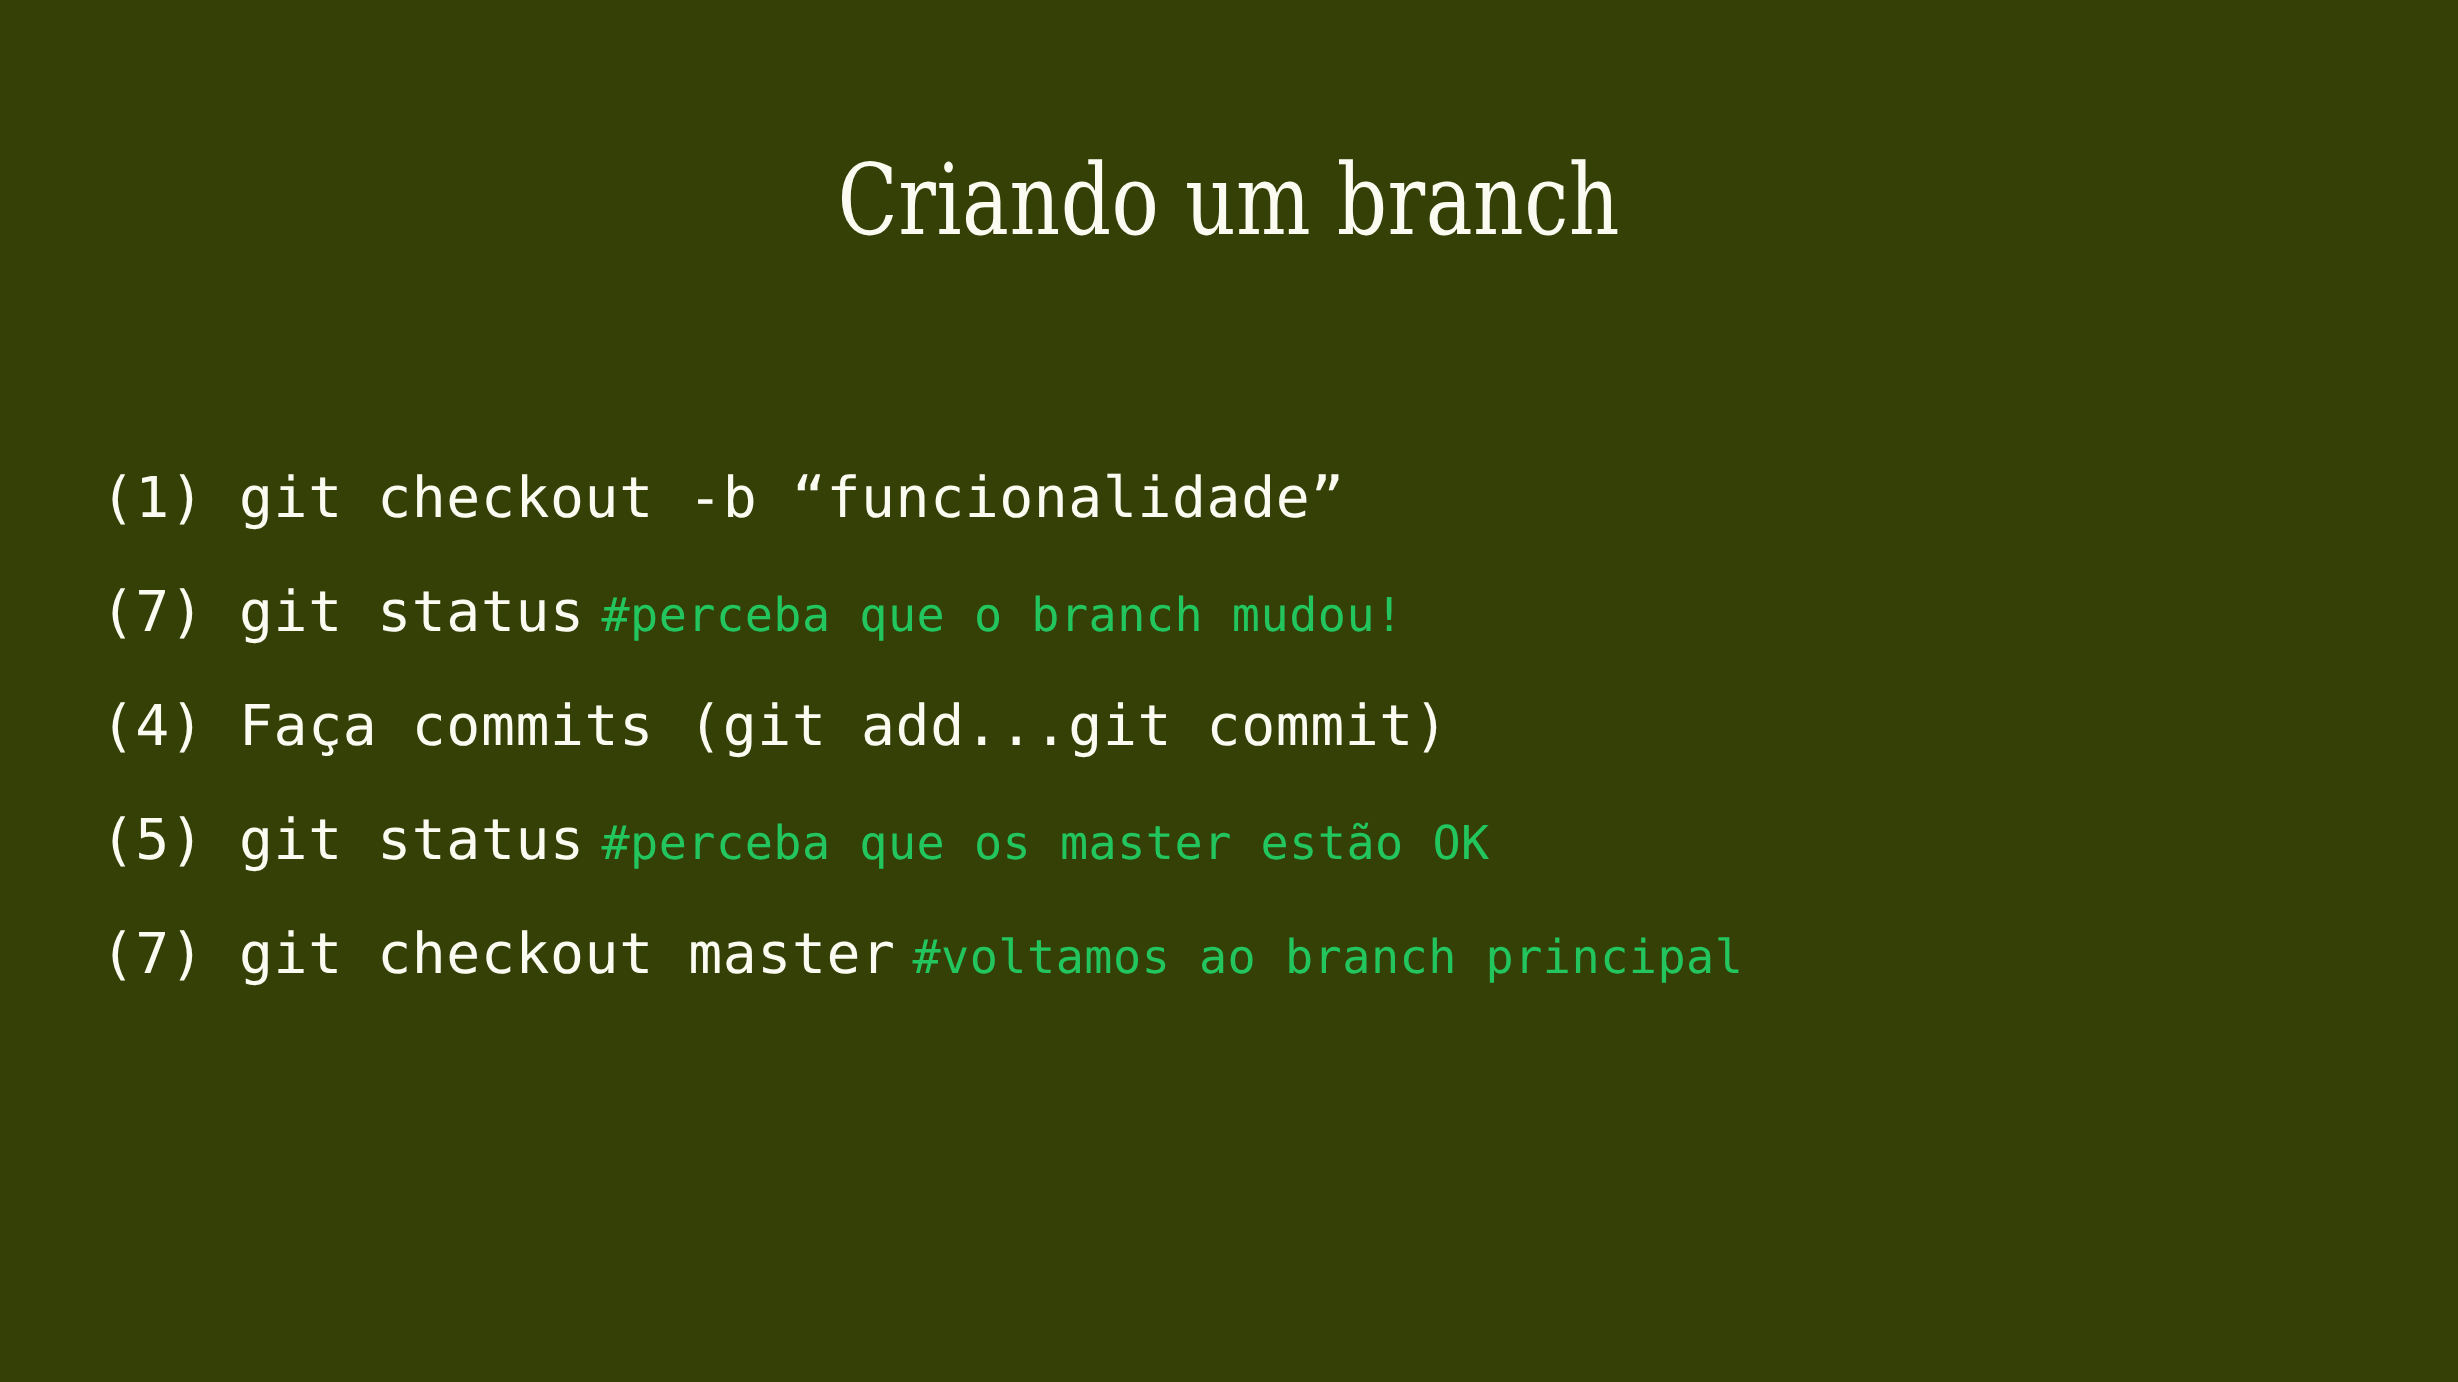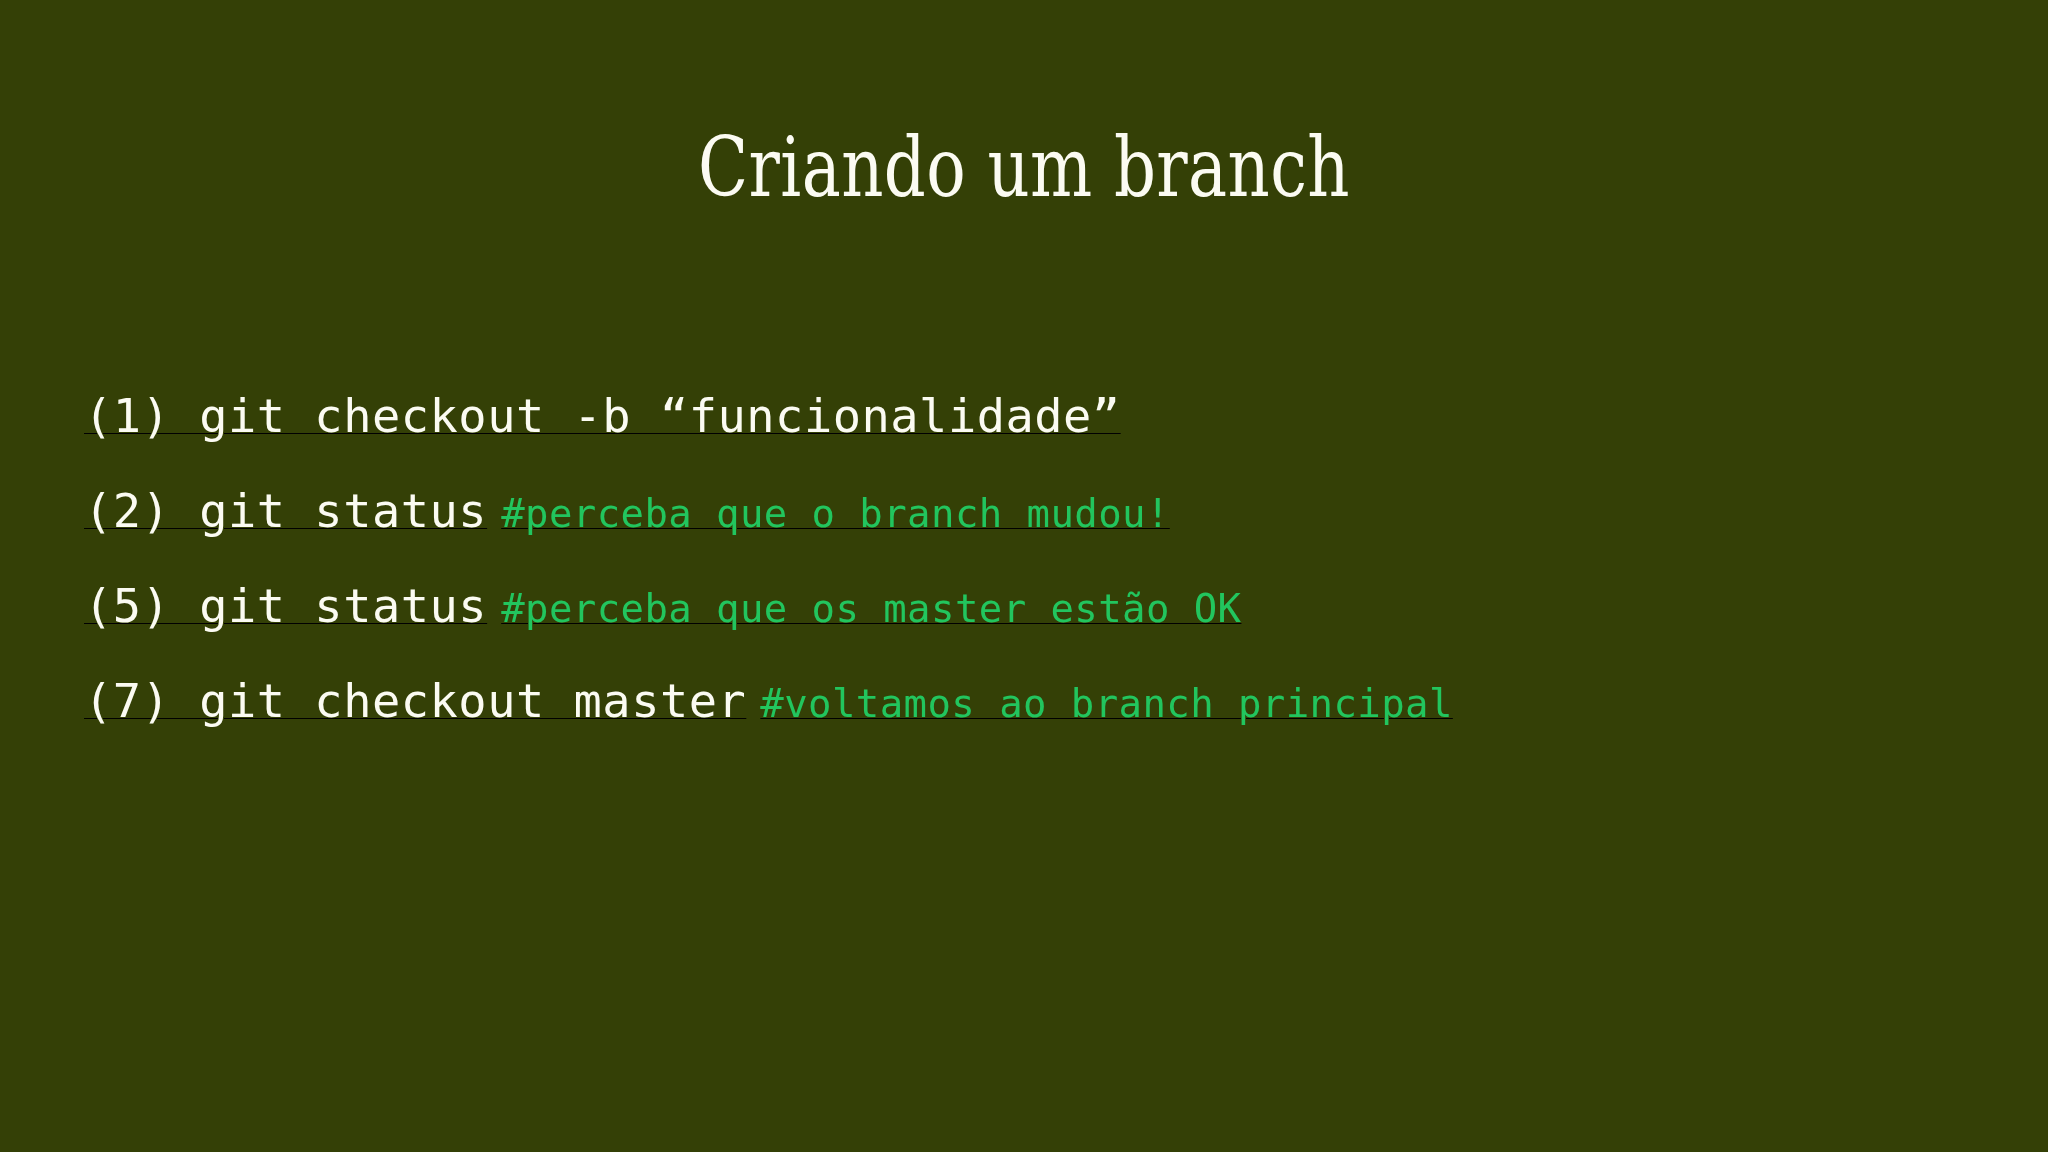--- a/index.html
+++ b/index.html
@@ -48,21 +48,20 @@
     padding: 0;
     list-style: none;
   }
 
   .step {
     display: block;
     height: 95px;
     line-height: 95px;
     white-space: nowrap;
     font-size: 0;  
-    text-decoration: underline;
   }
 
   .step-cmd {
     display: inline;
     color: #FBFBF2;
     font-family: "DejaVu Sans Mono", "Liberation Mono", monospace;
     font-size: 47px;
     font-weight: 400;
     letter-spacing: 0.5px;
     white-space: pre;
@@ -90,24 +89,27 @@
 
   <h1 class="slide-title">Criando um branch</h1>
 
   <ul class="steps">
 
     <li class="step">
       <span class="step-cmd">(1) git checkout -b “funcionalidade”</span>
     </li>
 
     <li class="step">
-      <span class="step-cmd">(2) git status</span><span class="step-comment">#perceba que o branch mudou!</span>
+      <span class="step-cmd">(7) git status</span><span class="step-comment">#perceba que o branch mudou!</span>
     </li>
 
 
+    <li class="step">
+      <span class="step-cmd">(4) Faça commits (git add...git commit)</span>
+    </li>
 
     <li class="step">
       <span class="step-cmd">(5) git status</span><span class="step-comment">#perceba que os master estão OK</span>
     </li>
 
     <li class="step">
       <span class="step-cmd">(7) git checkout master</span><span class="step-comment">#voltamos ao branch principal</span>
     </li>
 
   </ul>

